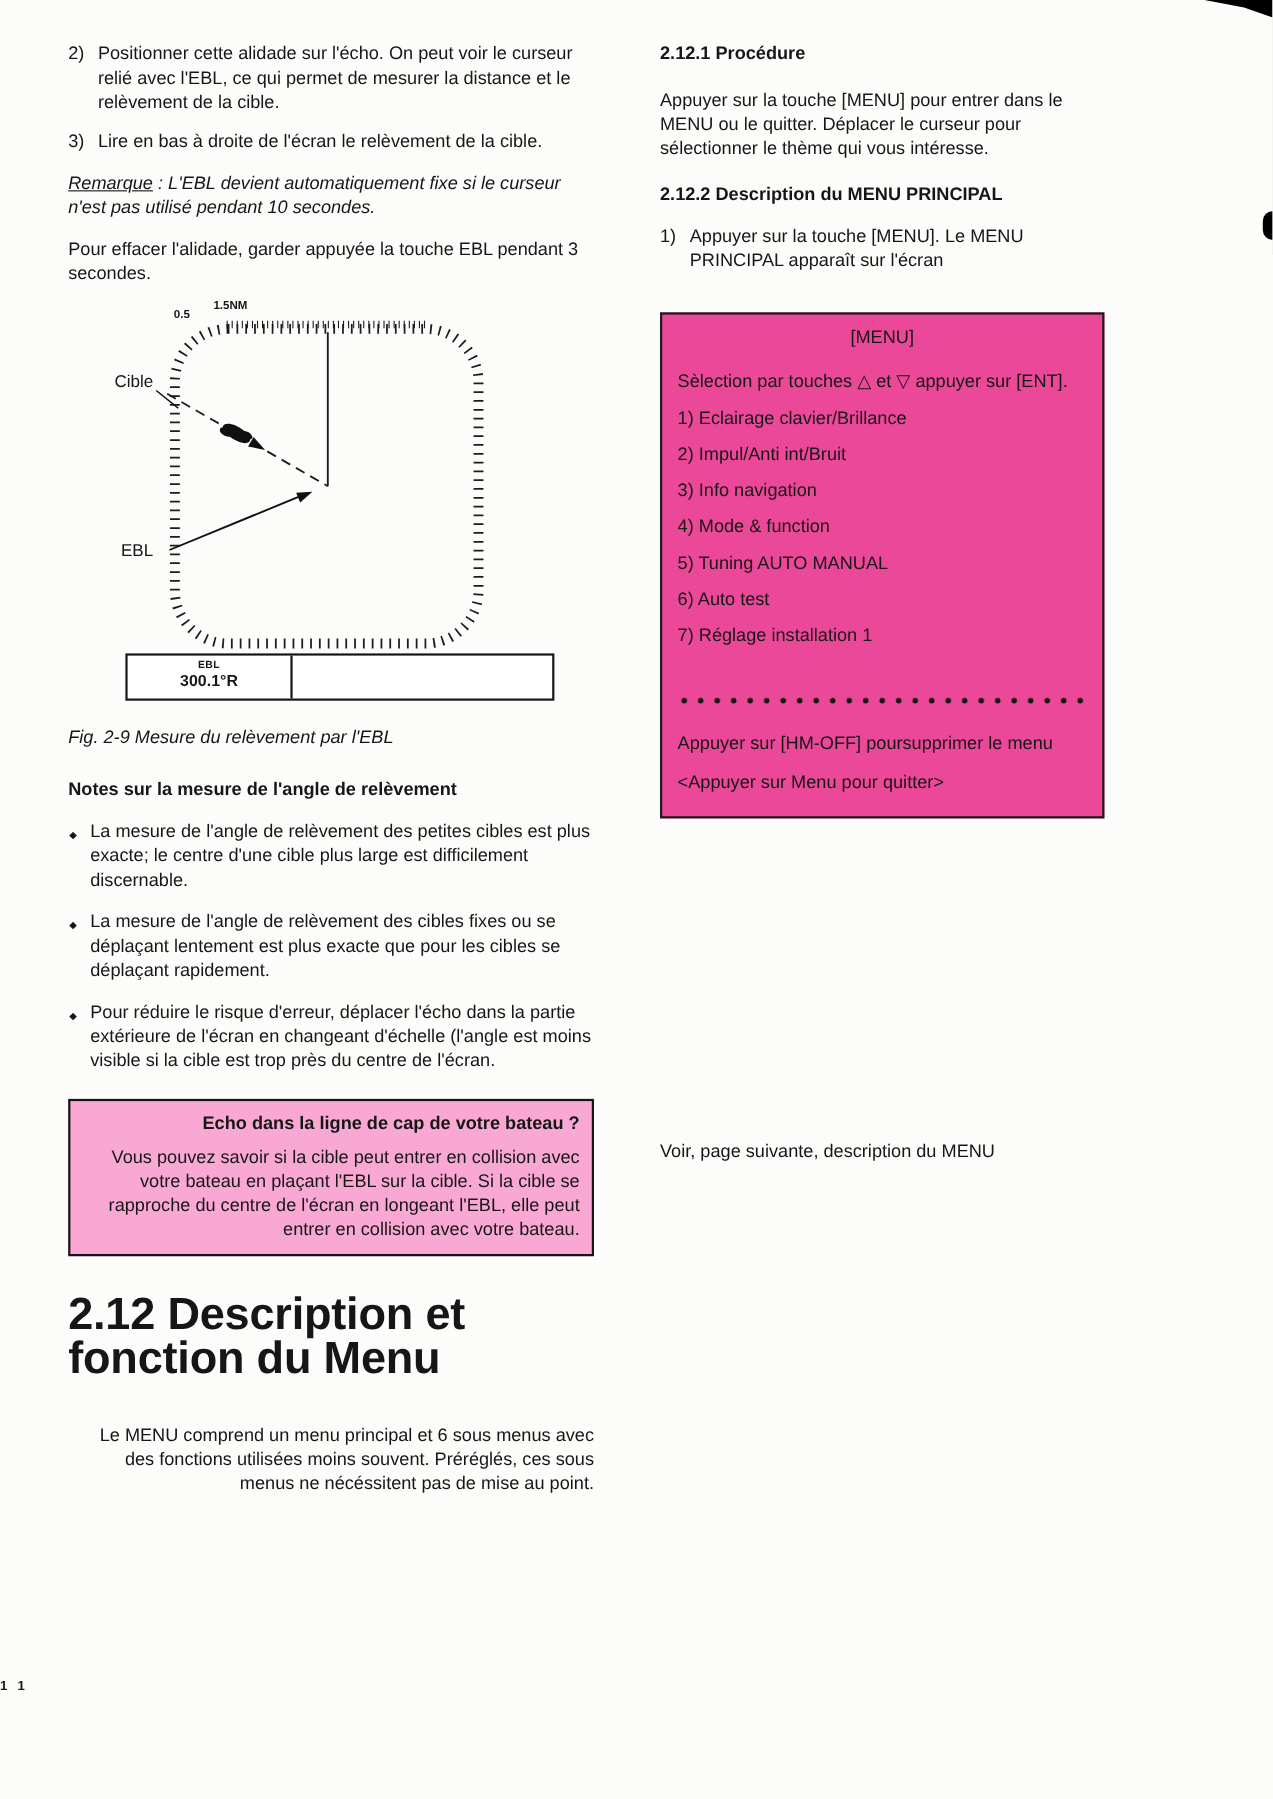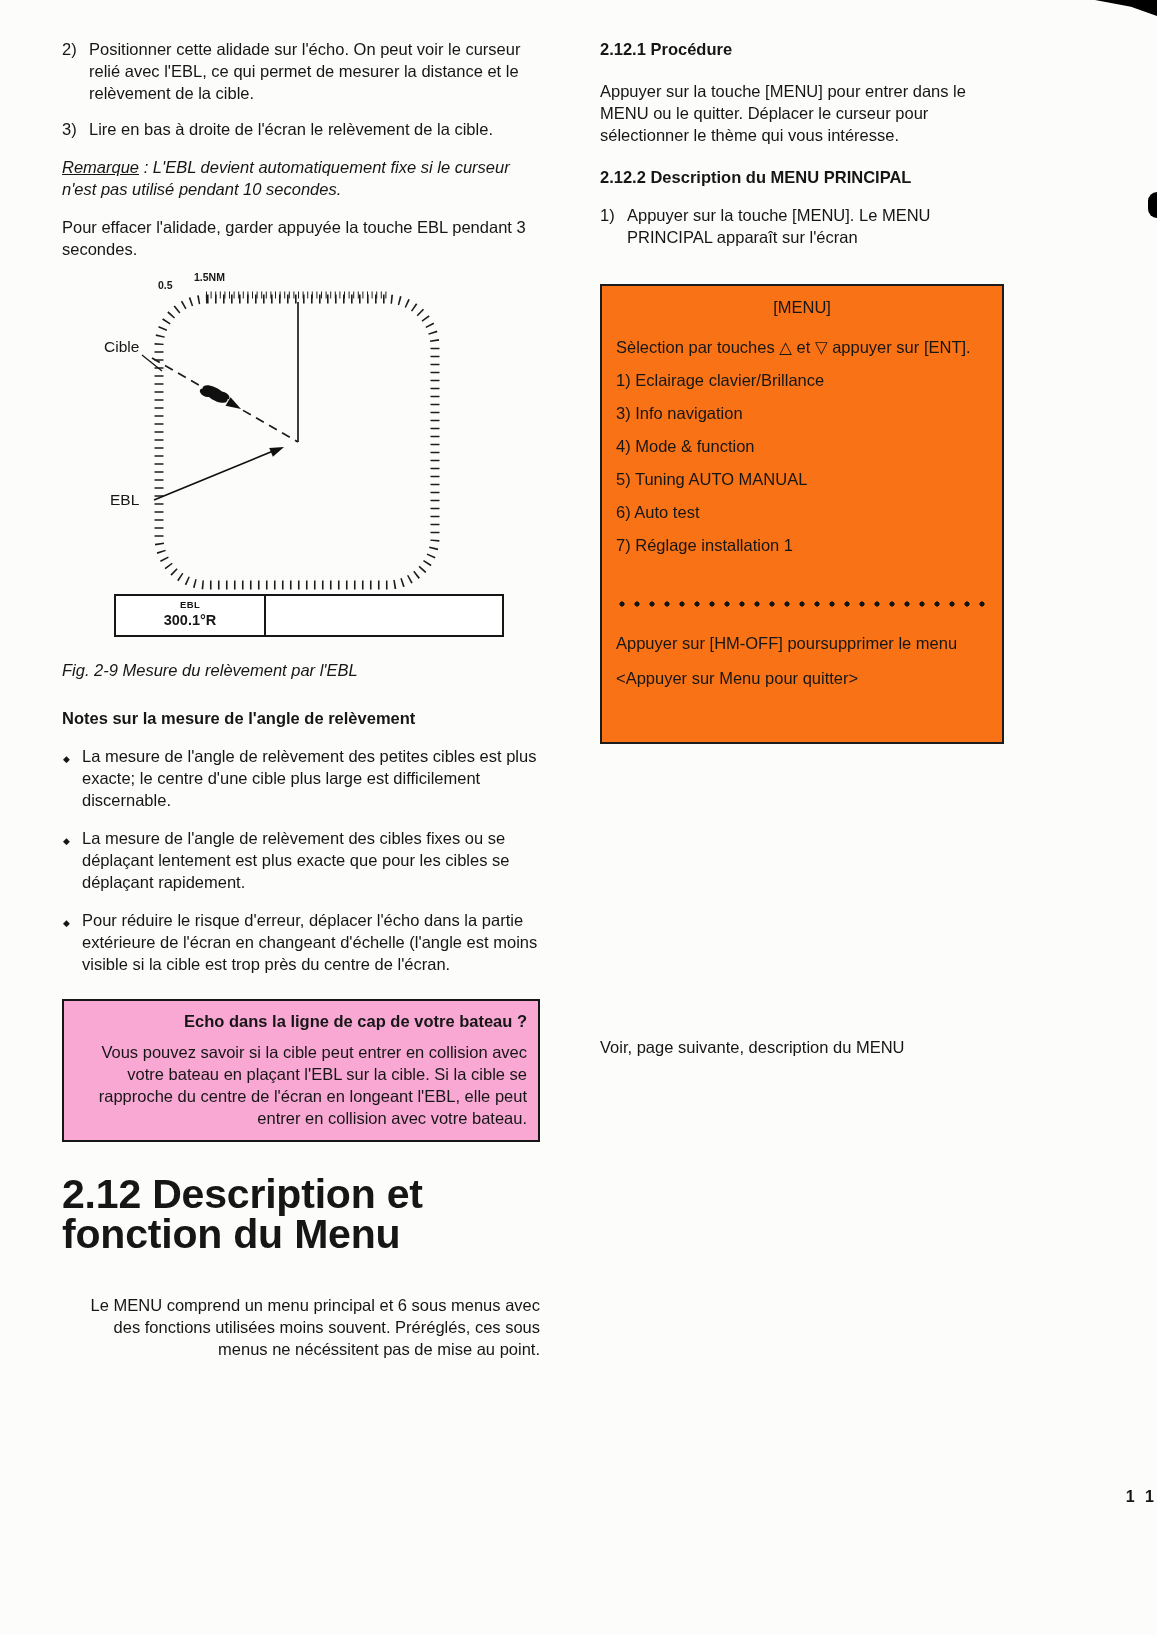--- a/index.html
+++ b/index.html
@@ -42,36 +42,36 @@
   .bullet::before { content:"◆"; position:absolute; left:1px; top:3px; font-size:9px; }
 
   .echo-box { border:2px solid #161616; padding:9px 11px 11px; margin-top:24px; background:#f9a8d4;text-align:right; }
   .echo-box .title { font-weight:bold; margin-bottom:9px; }
 
   .section-heading { font-size:41px; line-height:40px; font-weight:bold; margin-top:32px; letter-spacing:-0.2px; }
   .section-para { margin-top:40px;text-align:right; }
 
   .r-heading { font-weight:bold; }
 
-  .menu-box { border:2px solid #1c1c1c; padding:8px 14px 14px; min-height:460px; background:#f97316; }
+  .menu-box { border:2px solid #1c1c1c; padding:8px 14px 14px; min-height:460px; background:#ec4899; }
   .menu-title { text-align:center; margin-top:2px; }
   .menu-subtitle { margin-top:18px; }
   .menu-item { margin-top:11px; line-height:22px; }
   .menu-item:first-of-type { margin-top:16px; }
   .menu-dots { height:8px; margin:44px 2px 0 2px;
      background-image:radial-gradient(circle at 4px 4px,#141414 2.3px,transparent 2.9px);
      background-size:15px 8px; background-repeat:repeat-x; }
   .menu-hint1 { margin-top:24px; }
   .menu-hint2 { margin-top:13px; }
 
   .fig10-caption { text-align:center; font-style:italic; margin-top:18px; }
   .see-next { margin-top:292px; }
 
-  .page-number { position:absolute; top:1488px; left:0; right:0; text-align:right;
-     font-weight:bold; font-size:16px; letter-spacing:3px; }
+  .page-number { position:absolute; top:1525px; left:0; right:0; text-align:left;
+     font-weight:bold; font-size:12px; letter-spacing:3px; }
 
   .artifact-corner { position:absolute; top:0; right:0; width:62px; height:16px; background:#000;
      clip-path:polygon(0 0,100% 0,100% 100%,58% 42%); }
   .artifact-edge { position:absolute; top:192px; right:0; width:9px; height:26px; background:#000;
      border-radius:9px 0 0 9px; }
 </style>
 </head>
 <body>
 
 <div class="page">
@@ -162,20 +162,21 @@
     <div class="num-item mb36">
       <span class="num">1)</span>
       <span class="txt">Appuyer sur la touche [MENU]. Le MENU PRINCIPAL apparaît sur l'écran</span>
     </div>
 
     <div class="menu-box">
       <div class="menu-title">[MENU]</div>
       <div class="menu-subtitle">Sèlection par touches △ et ▽ appuyer sur [ENT].</div>
 
       <div class="menu-item">1) Eclairage clavier/Brillance</div>
+      <div class="menu-item">2) Impul/Anti int/Bruit</div>
       <div class="menu-item">3) Info navigation</div>
       <div class="menu-item">4) Mode &amp; function</div>
       <div class="menu-item">5) Tuning AUTO MANUAL</div>
       <div class="menu-item">6) Auto test</div>
       <div class="menu-item">7) Réglage installation 1</div>
 
       <div class="menu-dots"></div>
 
       <div class="menu-hint1">Appuyer sur [HM-OFF] poursupprimer le menu</div>
       <div class="menu-hint2">&lt;Appuyer sur Menu pour quitter&gt;</div>

